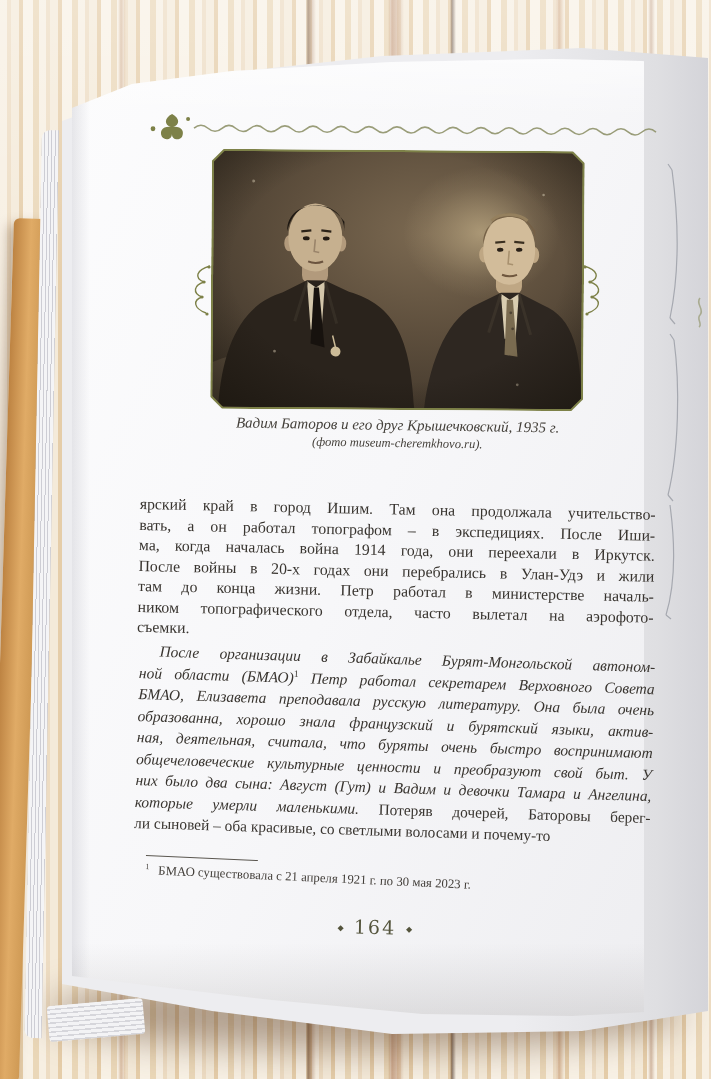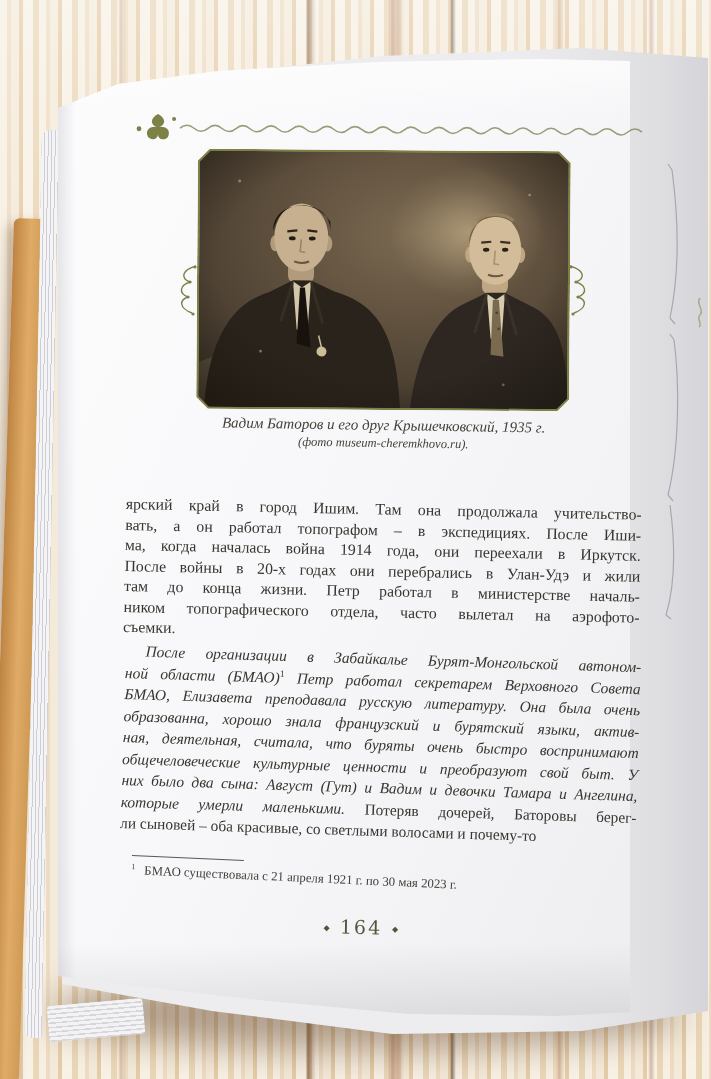--- a/index.html
+++ b/index.html
@@ -27,21 +27,21 @@
     clip-path:polygon(0 75px,120px 32px,320px 10px,520px 2px,646px 12px,646px 965px,520px 985px,330px 988px,150px 965px,0 938px);}
   .stackL{position:absolute;left:42px;top:130px;width:17px;height:908px;z-index:4;
     transform:rotate(1.1deg);transform-origin:top left;border-radius:8px 0 0 8px;
     background:repeating-linear-gradient(90deg,#f4f4f6 0 2.5px,#cdcdd4 2.5px 3.5px);}
   .stackB{position:absolute;left:48px;top:1002px;width:96px;height:36px;z-index:4;
     transform:rotate(-5deg);border-radius:4px;
     background:repeating-linear-gradient(180deg,#f3f3f5 0 3px,#d6d6db 3px 4.5px);}
   .threads{position:absolute;left:658px;top:150px;width:34px;height:470px;z-index:4;}
   .ghost{position:absolute;left:694px;top:296px;width:12px;height:32px;z-index:4;opacity:.5;}
 
-  .page{position:absolute;left:58px;top:58px;width:572px;height:962px;z-index:5;
+  .page{position:absolute;left:72px;top:58px;width:572px;height:962px;z-index:5;
     background:linear-gradient(115deg,#fcfcfd 0%,#f7f7f9 50%,#eeeef1 100%);
     clip-path:polygon(0 50px,60px 26px,160px 13px,320px 4px,480px 1px,570px 3px,612px 10px,612px 952px,500px 958px,350px 956px,200px 942px,80px 928px,0 918px);}
   .page::before{content:"";position:absolute;inset:0;pointer-events:none;
     background:
       linear-gradient(90deg,rgba(130,130,145,.18) 0,transparent 18px),
       linear-gradient(180deg,rgba(255,255,255,.55) 0,transparent 60px),
       linear-gradient(180deg,transparent 92%,rgba(120,115,112,.18));}
 
   .ornament{position:absolute;left:76px;top:54px;width:528px;height:34px;transform:rotate(.5deg);}
   .photo-frame{position:absolute;left:139px;top:92px;width:373px;height:260px;background:#7d8148;

